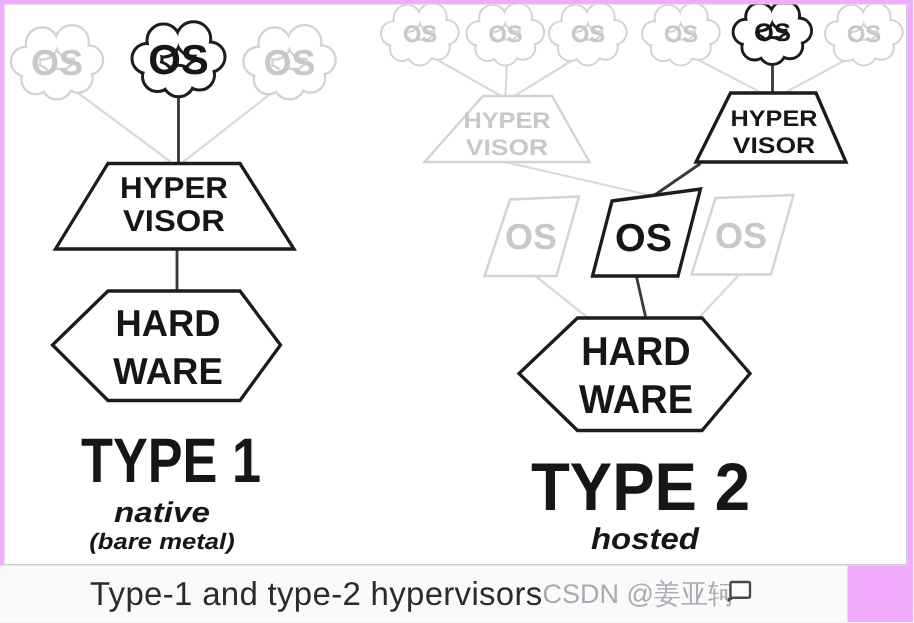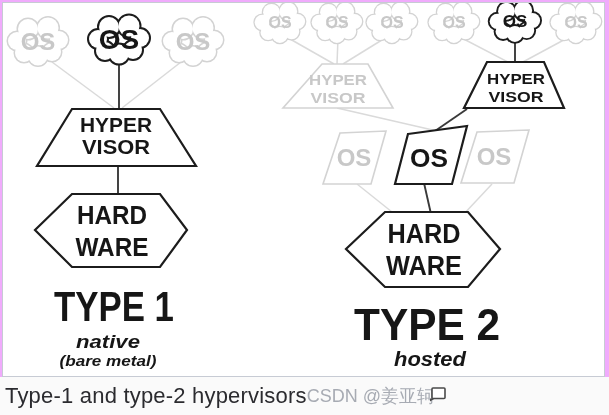--- a/index.html
+++ b/index.html
@@ -12,23 +12,23 @@
   .ln-g{stroke:#dadada;stroke-width:1.5;fill:none;}
   .ln-d{stroke:#3a3a3a;stroke-width:1.9;fill:none;}
   .shape-d{fill:#ffffff;stroke:#1c1c1c;stroke-width:2.2;}
   .shape-g{fill:#ffffff;stroke:#d3d3d3;stroke-width:1.6;}
   text{font-family:"Liberation Sans","DejaVu Sans",sans-serif;font-weight:bold;
        text-anchor:middle;}
   .t-d{fill:#161616;}
   .t-g{fill:#c8c8c8;}
   .it{font-style:italic;}
   
-  #caption-bar{position:absolute;left:0;top:377px;width:609px;height:38px;
+  #caption-bar{position:absolute;left:0;top:377px;width:565px;height:38px;
                background:#fafafa;display:flex;align-items:center;
-               justify-content:flex-start;box-sizing:border-box;
+               justify-content:center;box-sizing:border-box;
                padding:0 8px 0 5px;}
   #figure-caption{font-size:22px;color:#2b2b2f;letter-spacing:0.2px;}
   #watermark{display:flex;align-items:center;font-size:18px;color:#a7abb3;}
   #watermark svg{margin-left:-7px;margin-top:-3px;}
 </style>
 </head>
 <body>
 
 <div id="page">
 

